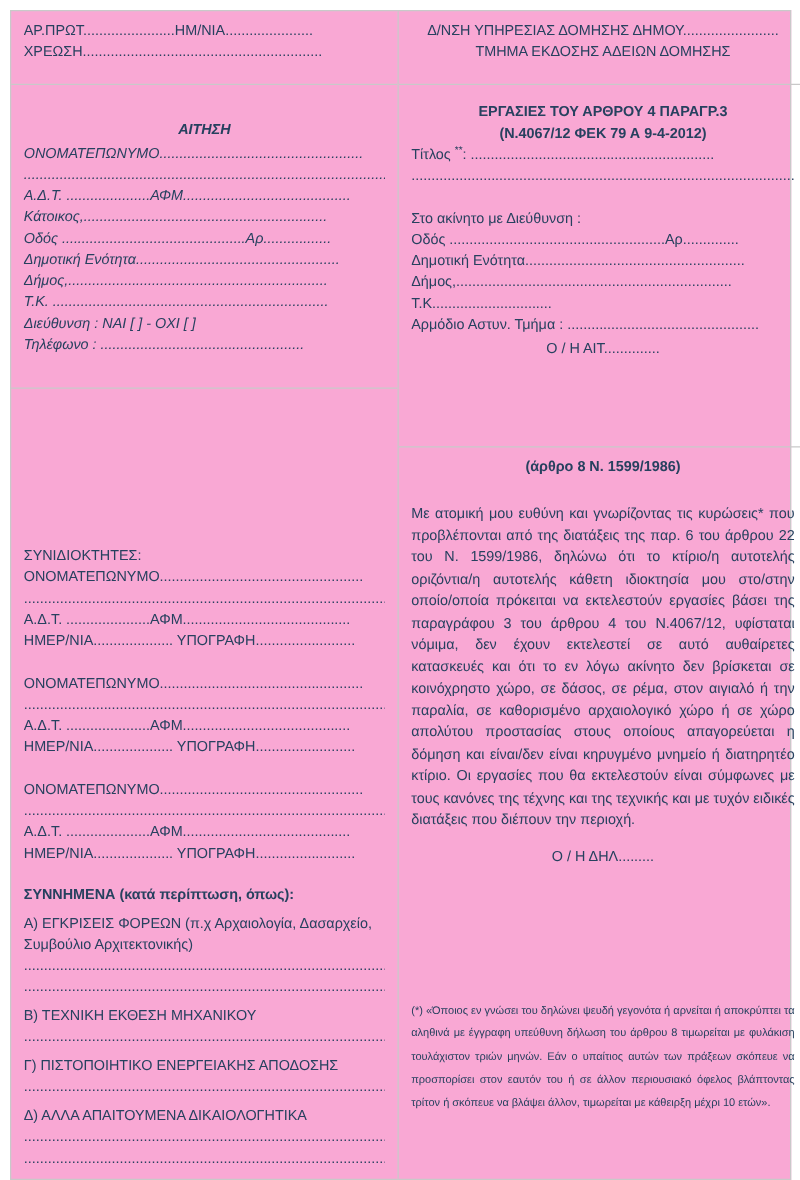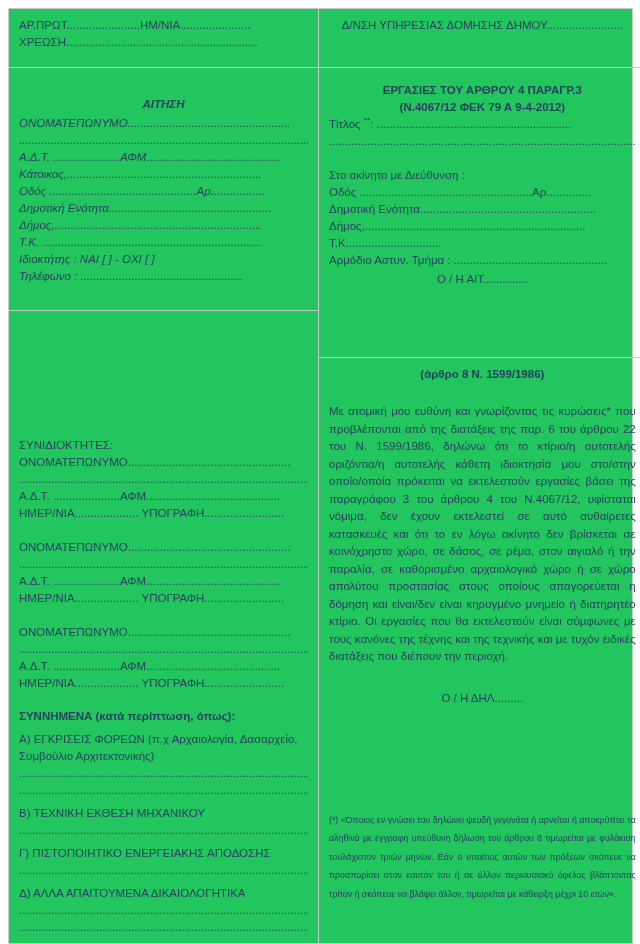--- a/index.html
+++ b/index.html
@@ -11,21 +11,21 @@
     width:640px;height:944px;overflow:hidden;
     font-family:"Liberation Sans", sans-serif;
     color:var(--ink);
   }
   .sheet{
     box-sizing:border-box;
     margin:8px 0 0 8px;
     width:625px;height:936px;
     border:1px solid var(--border);
     display:flex;
-    background:#22c55e;
+    background:#f9a8d4;
   }
   .col{box-sizing:border-box;display:flex;flex-direction:column;}
   .col-left{width:309px;}
   .col-right{flex:1;border-left:1px solid var(--border);}
   .cell{box-sizing:border-box;padding:8px 10px;font-size:11.5px;line-height:17px;overflow:hidden;}
   .cell-head{height:59px;border-bottom:1px solid var(--border);}
   .cell-app{height:243px;border-bottom:1px solid var(--border);font-style:italic;}
   .cell-works{height:290px;border-bottom:1px solid var(--border);}
   .cell-grow{flex:1;}
   .line{white-space:pre;overflow:hidden;height:17px;}
@@ -34,21 +34,21 @@
   .section-title{font-weight:bold;text-align:center;height:17px;}
   .app-title{margin-top:20px;margin-bottom:2px;}
   .works-title{margin-top:6px;}
   .gap{height:17px;}
   .co-title{margin-top:118px;font-weight:normal;height:17px;white-space:pre;}
   .att-title{margin-top:16px;font-weight:bold;height:17px;white-space:pre;overflow:hidden;}
   .att-item{margin-top:6px;}
   .decl-title1{margin-top:72px;font-weight:bold;text-align:center;height:17px;}
   .decl-title2{font-weight:bold;text-align:center;height:17px;}
   .decl-body{margin-top:20px;text-align:justify;line-height:17.5px;}
-  .sign{margin-top:24px;text-align:center;height:17px;white-space:pre;}
+  .sign{margin-top:12px;text-align:center;height:17px;white-space:pre;}
   .works-sign{margin-top:2px;text-align:center;height:17px;white-space:pre;}
   .footnote{
     margin-top:104px;
     font-size:8.8px;line-height:18.6px;
     text-align:justify;
   }
   sup{font-size:8px;line-height:0;}
 </style>
 </head>
 <body>
@@ -65,21 +65,21 @@
     <div class="cell cell-app">
       <div class="section-title app-title">ΑΙΤΗΣΗ</div>
       <div class="line">ΟΝΟΜΑΤΕΠΩΝΥΜΟ...................................................</div>
       <div class="line">............................................................................................</div>
       <div class="line">Α.Δ.Τ. .....................ΑΦΜ..........................................</div>
       <div class="line">Κάτοικος,.............................................................</div>
       <div class="line">Οδός ..............................................Αρ.................</div>
       <div class="line">Δημοτική Ενότητα...................................................</div>
       <div class="line">Δήμος,.................................................................</div>
       <div class="line">Τ.Κ. .....................................................................</div>
-      <div class="line">Ιδιοκτήτης : ΝΑΙ [ ] - ΟΧΙ [ ]</div>
+      <div class="line">Διεύθυνση : ΝΑΙ [ ] - ΟΧΙ [ ]</div>
       <div class="line">Τηλέφωνο : ...................................................</div>
     </div>
 
     <div class="cell cell-grow">
       <div class="co-title">ΣΥΝΙΔΙΟΚΤΗΤΕΣ:</div>
 
       <div>
         <div class="line">ΟΝΟΜΑΤΕΠΩΝΥΜΟ...................................................</div>
         <div class="line">............................................................................................</div>
         <div class="line">Α.Δ.Τ. .....................ΑΦΜ..........................................</div>
@@ -111,20 +111,21 @@
       <div class="line att-item">Δ) ΑΛΛΑ ΑΠΑΙΤΟΥΜΕΝΑ ΔΙΚΑΙΟΛΟΓΗΤΙΚΑ</div>
       <div class="line">...........................................................................................</div>
       <div class="line">...........................................................................................</div>
     </div>
   </div>
 
   <div class="col col-right">
 
     <div class="cell cell-head center">
       <div class="line">Δ/ΝΣΗ ΥΠΗΡΕΣΙΑΣ ΔΟΜΗΣΗΣ ΔΗΜΟΥ........................</div>
+      <div class="line">ΤΜΗΜΑ ΕΚΔΟΣΗΣ ΑΔΕΙΩΝ ΔΟΜΗΣΗΣ</div>
     </div>
 
     <div class="cell cell-works">
       <div class="section-title works-title">ΕΡΓΑΣΙΕΣ ΤΟΥ ΑΡΘΡΟΥ 4 ΠΑΡΑΓΡ.3</div>
       <div class="section-title">(Ν.4067/12 ΦΕΚ 79 Α 9-4-2012)</div>
       <div class="line"><span>Τίτλος </span><sup>**</sup><span>: .............................................................</span></div>
       <div class="line">................................................................................................</div>
       <div class="line"></div>
       <div class="line">Στο ακίνητο με Διεύθυνση :</div>
       <div class="line">Οδός ......................................................Αρ..............</div>

